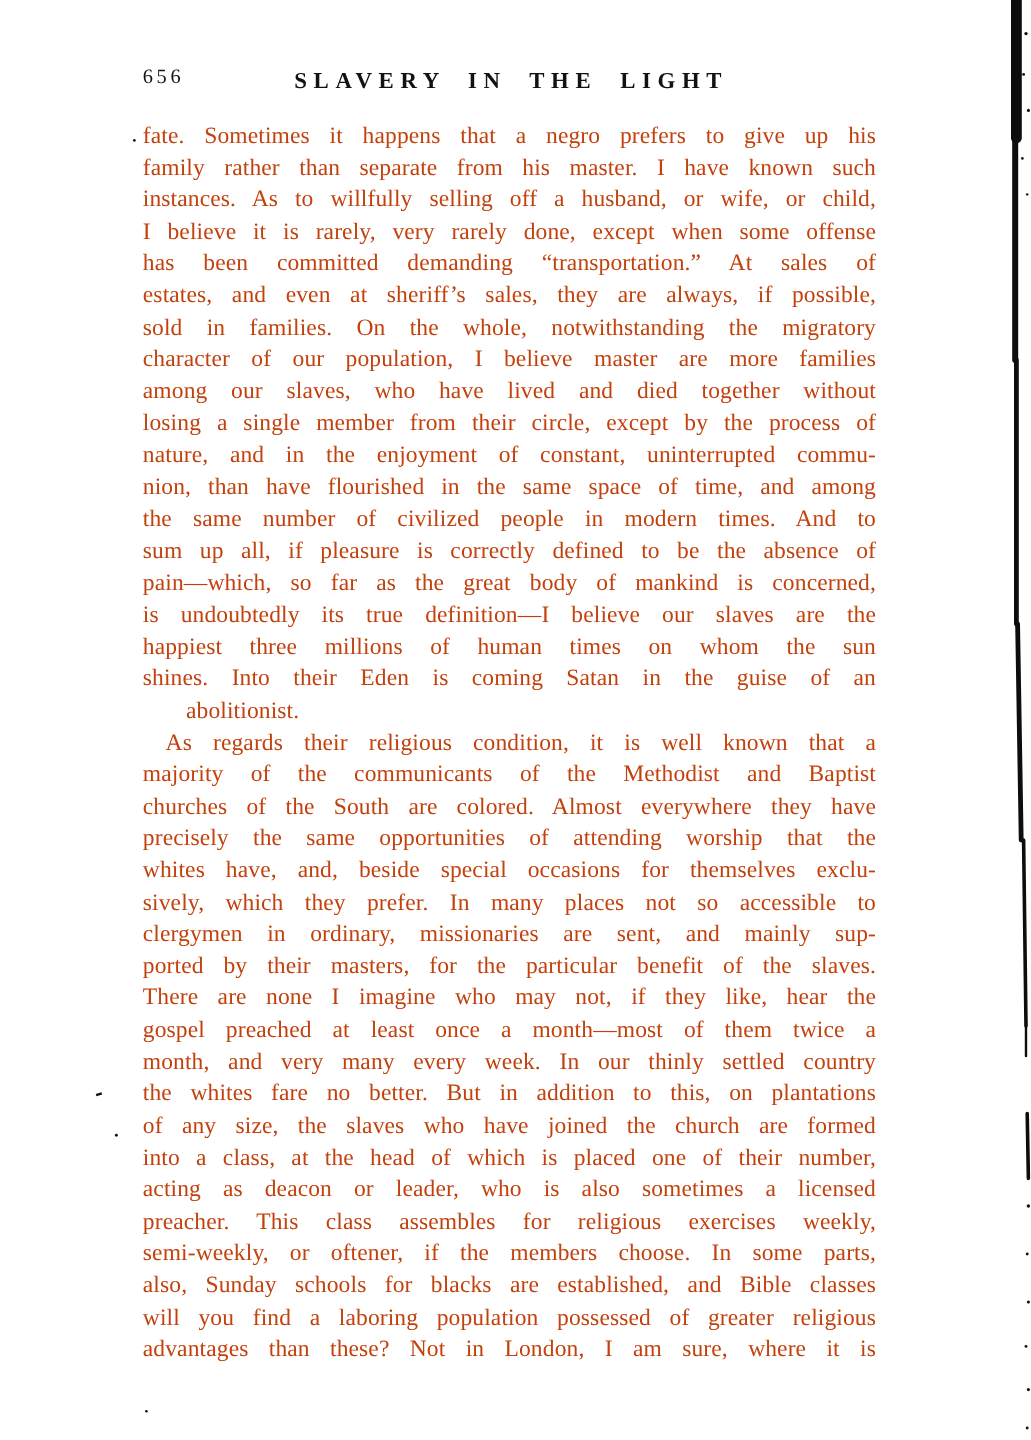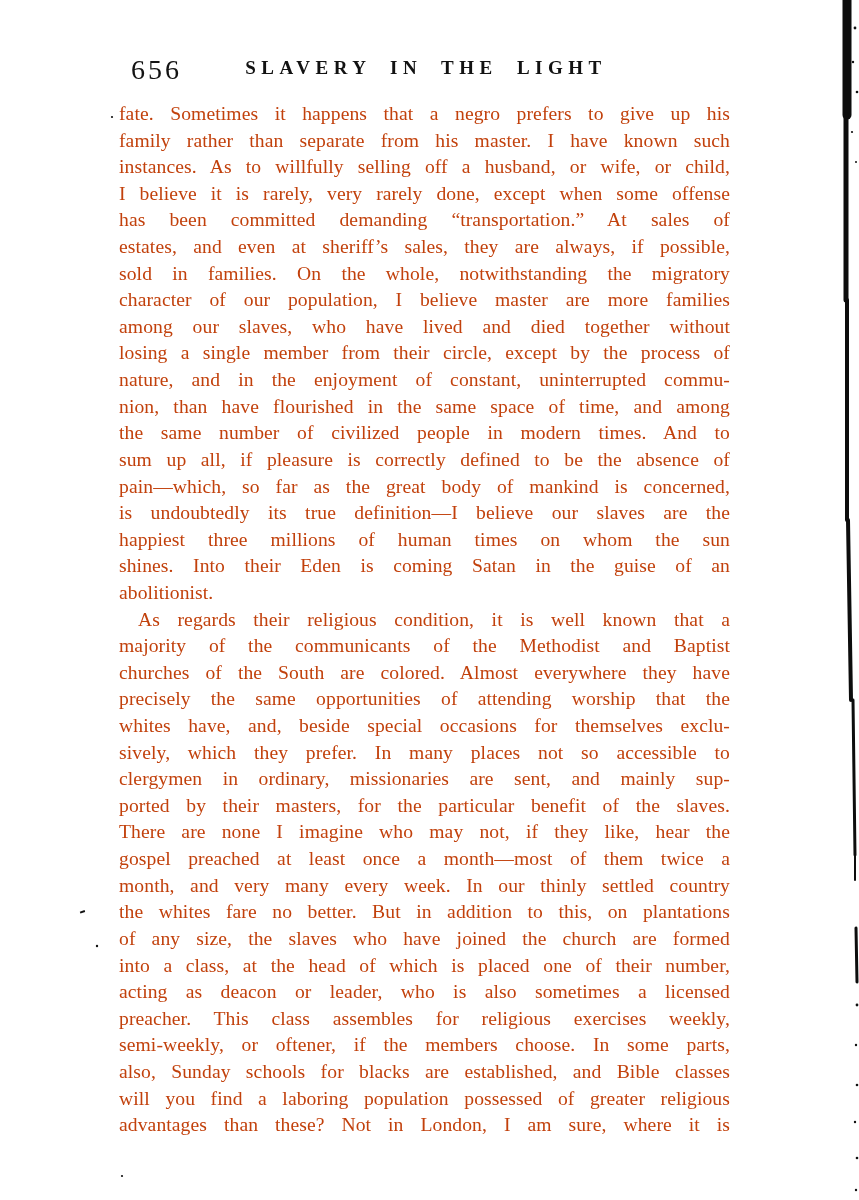--- a/index.html
+++ b/index.html
@@ -6,24 +6,23 @@
   body {
     width: 859px; height: 1200px;
     background: #ffffff;
     position: relative;
     overflow: hidden;
     font-family: "Liberation Serif", serif;
   }
   .page-number {
     position: absolute;
     left: 119px; top: 54px;
-    font-size: 28px;
+    font-size: 17px;
     letter-spacing: 3px;
     color: #131313;
-    margin-left: 12px;
   }
   .running-header {
     position: absolute;
     left: 120px; top: 57px;
     width: 612px;
     text-align: center;
     font-size: 19px;
     font-weight: bold;
     letter-spacing: 5.5px;
     word-spacing: 9px;
@@ -37,21 +36,21 @@
   }
   .text-line {
     font-size: 19.6px;
     line-height: 26.62px;
     height: 26.62px;
     text-align: justify;
     text-align-last: justify;
     letter-spacing: 0.1px;
     white-space: normal;
   }
-  .text-line.no-justify { text-align-last: left; }
+  .text-line.no-justify { text-align-last: left; margin-left: 36px; }
   .text-line.indent { text-indent: 19px; }
   .artifacts {
     position: absolute;
     left: 0; top: 0;
     pointer-events: none;
   }
 </style>
 </head>
 <body>
 

